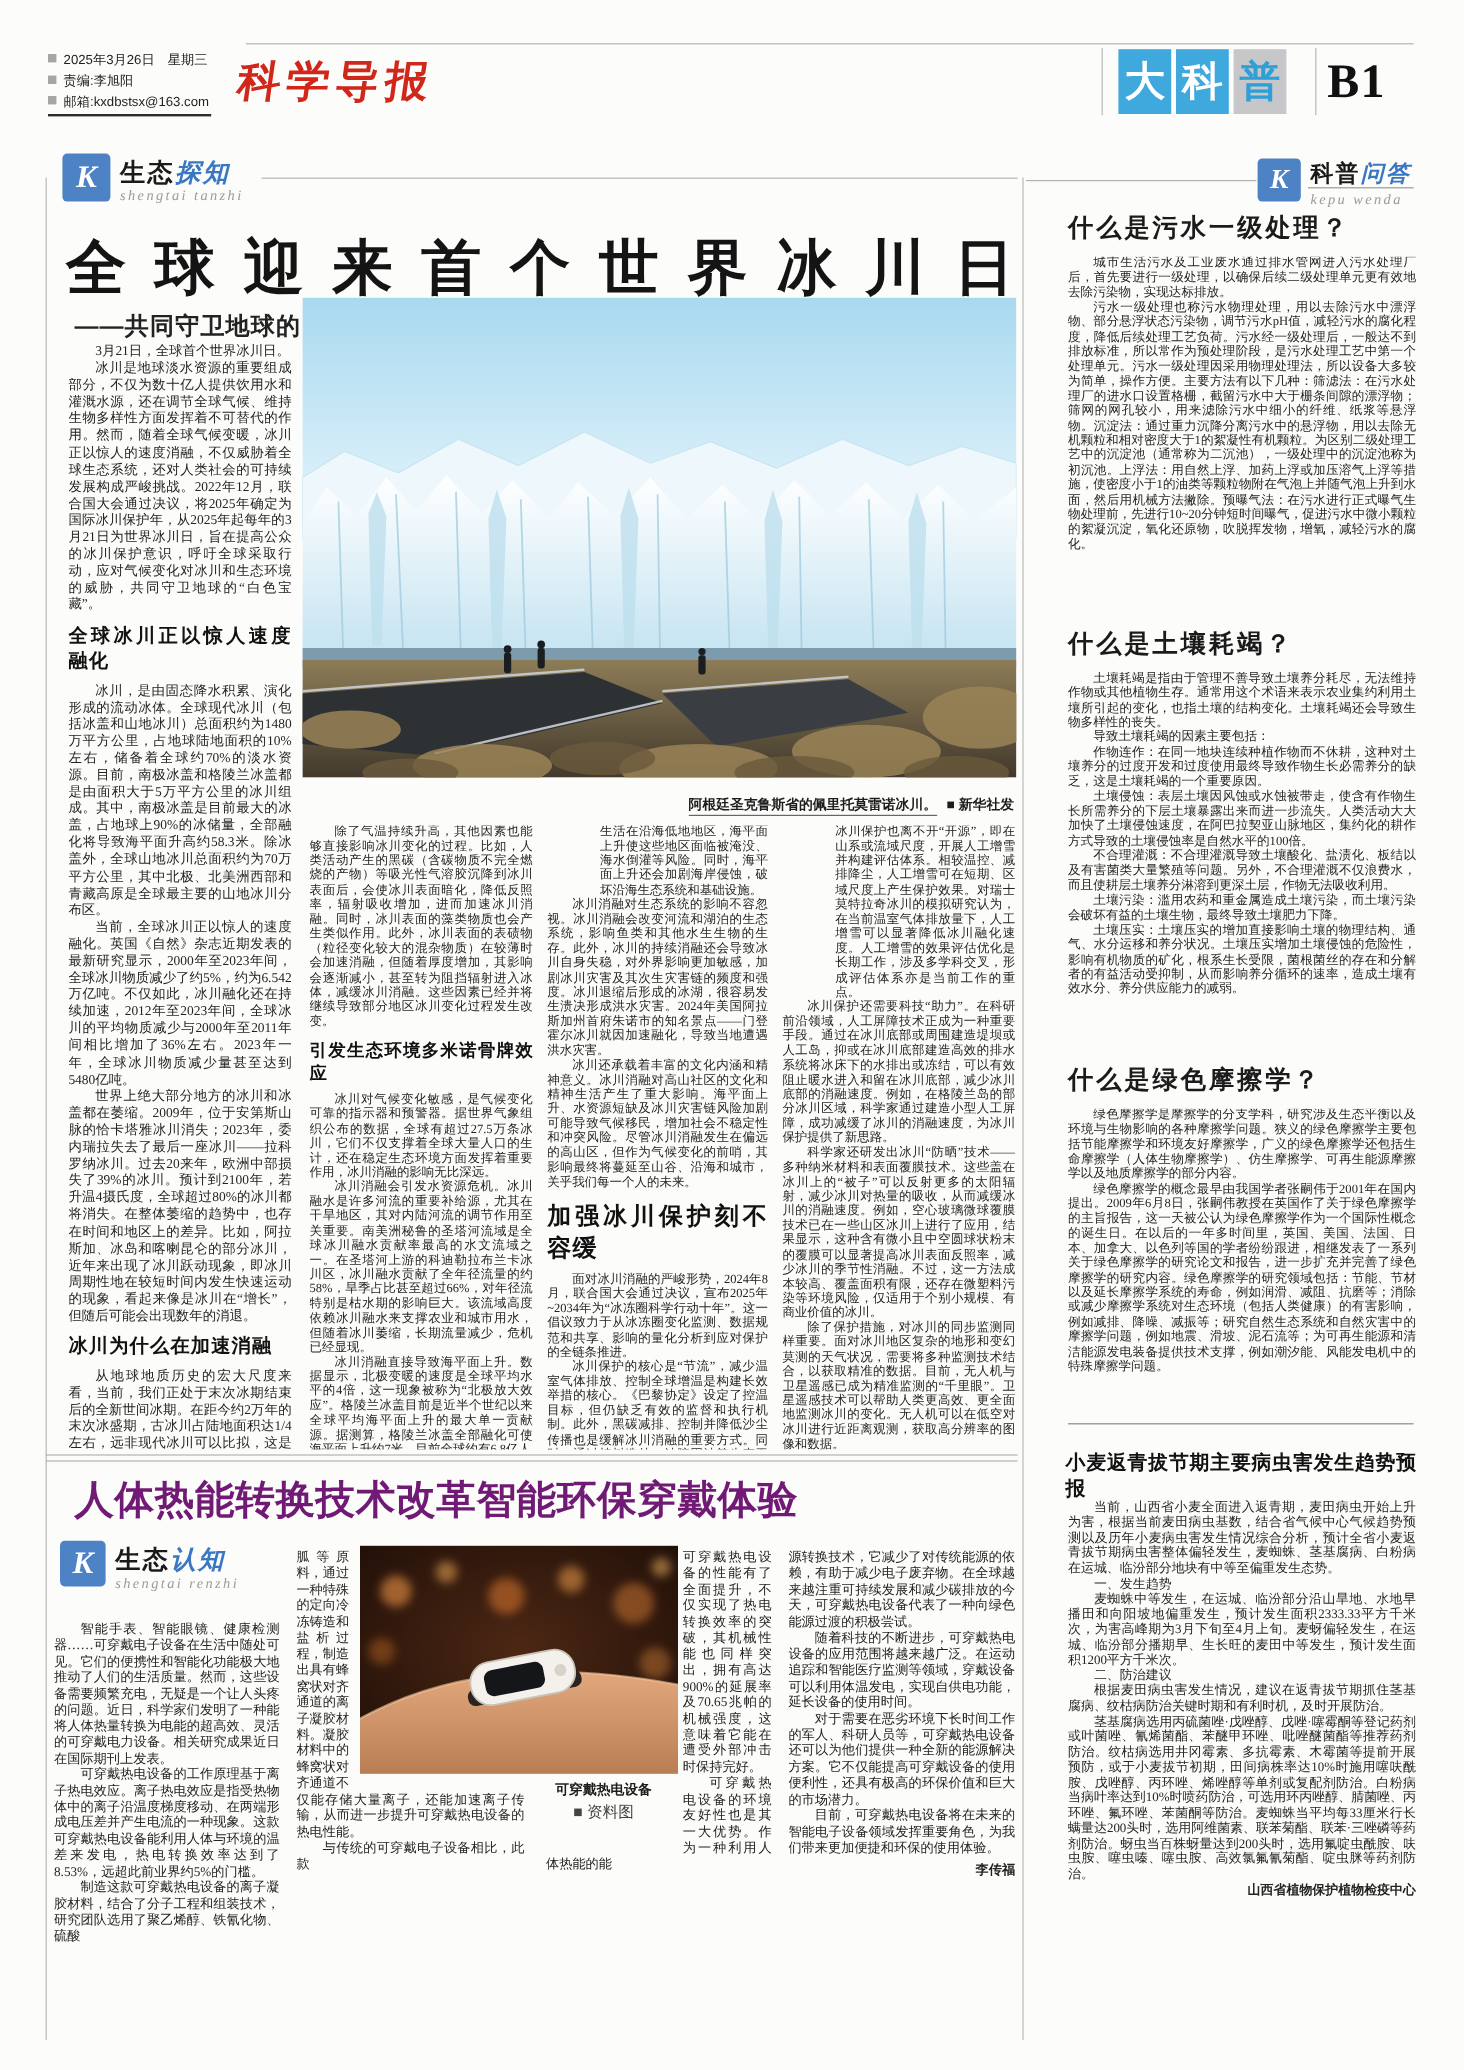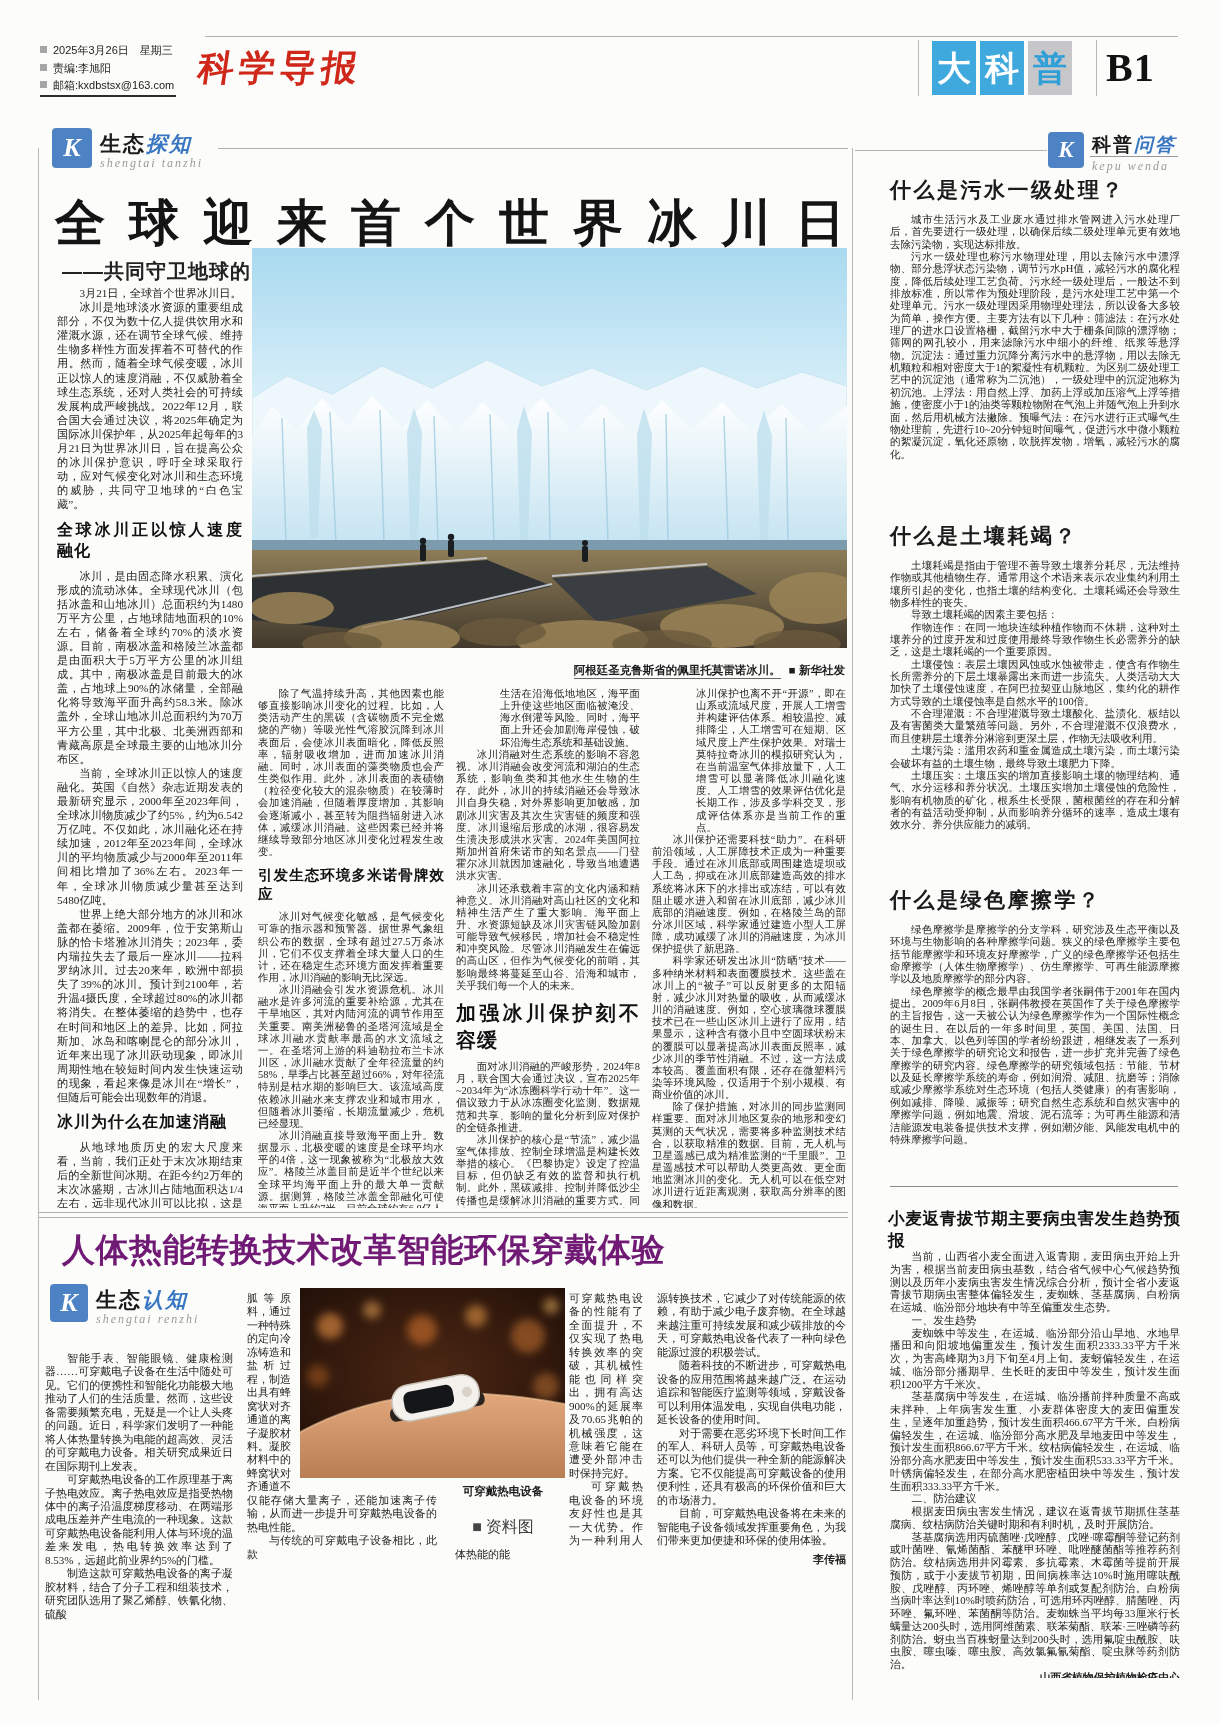--- a/index.html
+++ b/index.html
@@ -71,21 +71,21 @@
   .wcol p.cont{text-indent:0;}
   #w-col1{left:45px;top:1352px;width:188px;height:350px;}
   #w-col2{left:247px;top:1292px;width:190px;height:410px;}
   #w-col3{left:455px;top:1292px;width:188px;height:410px;}
   #w-col4{left:657px;top:1292px;width:189px;height:410px;}
   .float-r{float:right;width:146px;height:198px;}
   .float-l{float:left;width:114px;height:245px;}
   #w-photo{left:300px;top:1288px;width:265px;height:190px;}
   #w-caption{left:438px;top:1484px;width:130px;text-align:center;font-family:"Liberation Sans",sans-serif;color:#1d1d1d;}
   #w-caption .cap1{font-size:11.5px;font-weight:700;}
-  #w-caption .cap2{font-size:16px;color:#444;margin-top:18px;font-family:Liberation Serif, serif;}
+  #w-caption .cap2{font-size:13px;color:#444;margin-top:2px;}
 </style>
 </head>
 <body>
 
 <div class="page">
 
   <div class="abs" id="meta">
     <div class="meta-row"><span class="sq"></span><span>2025年3月26日　星期三</span></div>
     <div class="meta-row"><span class="sq"></span><span>责编:李旭阳</span></div>
     <div class="meta-row"><span class="sq"></span><span>邮箱:kxdbstsx@163.com</span></div>
@@ -251,21 +251,20 @@
     </div>
 
   <div class="hline" style="left:890px;top:1186px;width:288px;background:#8a8a8a;"></div>
 
   <div class="abs" id="wheat-title">小麦返青拔节期主要病虫害发生趋势预报</div>
   <div class="qa-body" id="wheat-body">
 
   <p>当前，山西省小麦全面进入返青期，麦田病虫开始上升为害，根据当前麦田病虫基数，结合省气候中心气候趋势预测以及历年小麦病虫害发生情况综合分析，预计全省小麦返青拔节期病虫害整体偏轻发生，麦蜘蛛、茎基腐病、白粉病在运城、临汾部分地块有中等至偏重发生态势。</p>
       <p>一、发生趋势</p>
       <p>麦蜘蛛中等发生，在运城、临汾部分沿山旱地、水地早播田和向阳坡地偏重发生，预计发生面积2333.33平方千米次，为害高峰期为3月下旬至4月上旬。麦蚜偏轻发生，在运城、临汾部分播期早、生长旺的麦田中等发生，预计发生面积1200平方千米次。</p>
-      <p>茎基腐病中等发生，在运城、临汾播前拌种质量不高或未拌种、上年病害发生重、小麦群体密度大的麦田偏重发生，呈逐年加重趋势，预计发生面积466.67平方千米。白粉病偏轻发生，在运城、临汾部分高水肥及旱地麦田中等发生，预计发生面积866.67平方千米。纹枯病偏轻发生，在运城、临汾部分高水肥麦田中等发生，预计发生面积533.33平方千米。叶锈病偏轻发生，在部分高水肥密植田块中等发生，预计发生面积333.33平方千米。</p>
       <p>二、防治建议</p>
       <p>根据麦田病虫害发生情况，建议在返青拔节期抓住茎基腐病、纹枯病防治关键时期和有利时机，及时开展防治。</p>
       <p>茎基腐病选用丙硫菌唑·戊唑醇、戊唑·噻霉酮等登记药剂或叶菌唑、氰烯菌酯、苯醚甲环唑、吡唑醚菌酯等推荐药剂防治。纹枯病选用井冈霉素、多抗霉素、木霉菌等提前开展预防，或于小麦拔节初期，田间病株率达10%时施用噻呋酰胺、戊唑醇、丙环唑、烯唑醇等单剂或复配剂防治。白粉病当病叶率达到10%时喷药防治，可选用环丙唑醇、腈菌唑、丙环唑、氟环唑、苯菌酮等防治。麦蜘蛛当平均每33厘米行长螨量达200头时，选用阿维菌素、联苯菊酯、联苯·三唑磷等药剂防治。蚜虫当百株蚜量达到200头时，选用氟啶虫酰胺、呋虫胺、噻虫嗪、噻虫胺、高效氯氟氰菊酯、啶虫脒等药剂防治。</p>
       <p id="wheat-byline">山西省植物保护植物检疫中心</p>
     </div>
 
   <div class="abs" id="w-headline">人体热能转换技术改革智能环保穿戴体验</div>
 
   <div class="kbox" style="left:50px;top:1284px;width:38px;height:38px;line-height:38px;">K</div>
   <div class="badge-title" style="left:96px;top:1286px;"><span class="badge-black">生态</span><span class="badge-blue">认知</span></div>

